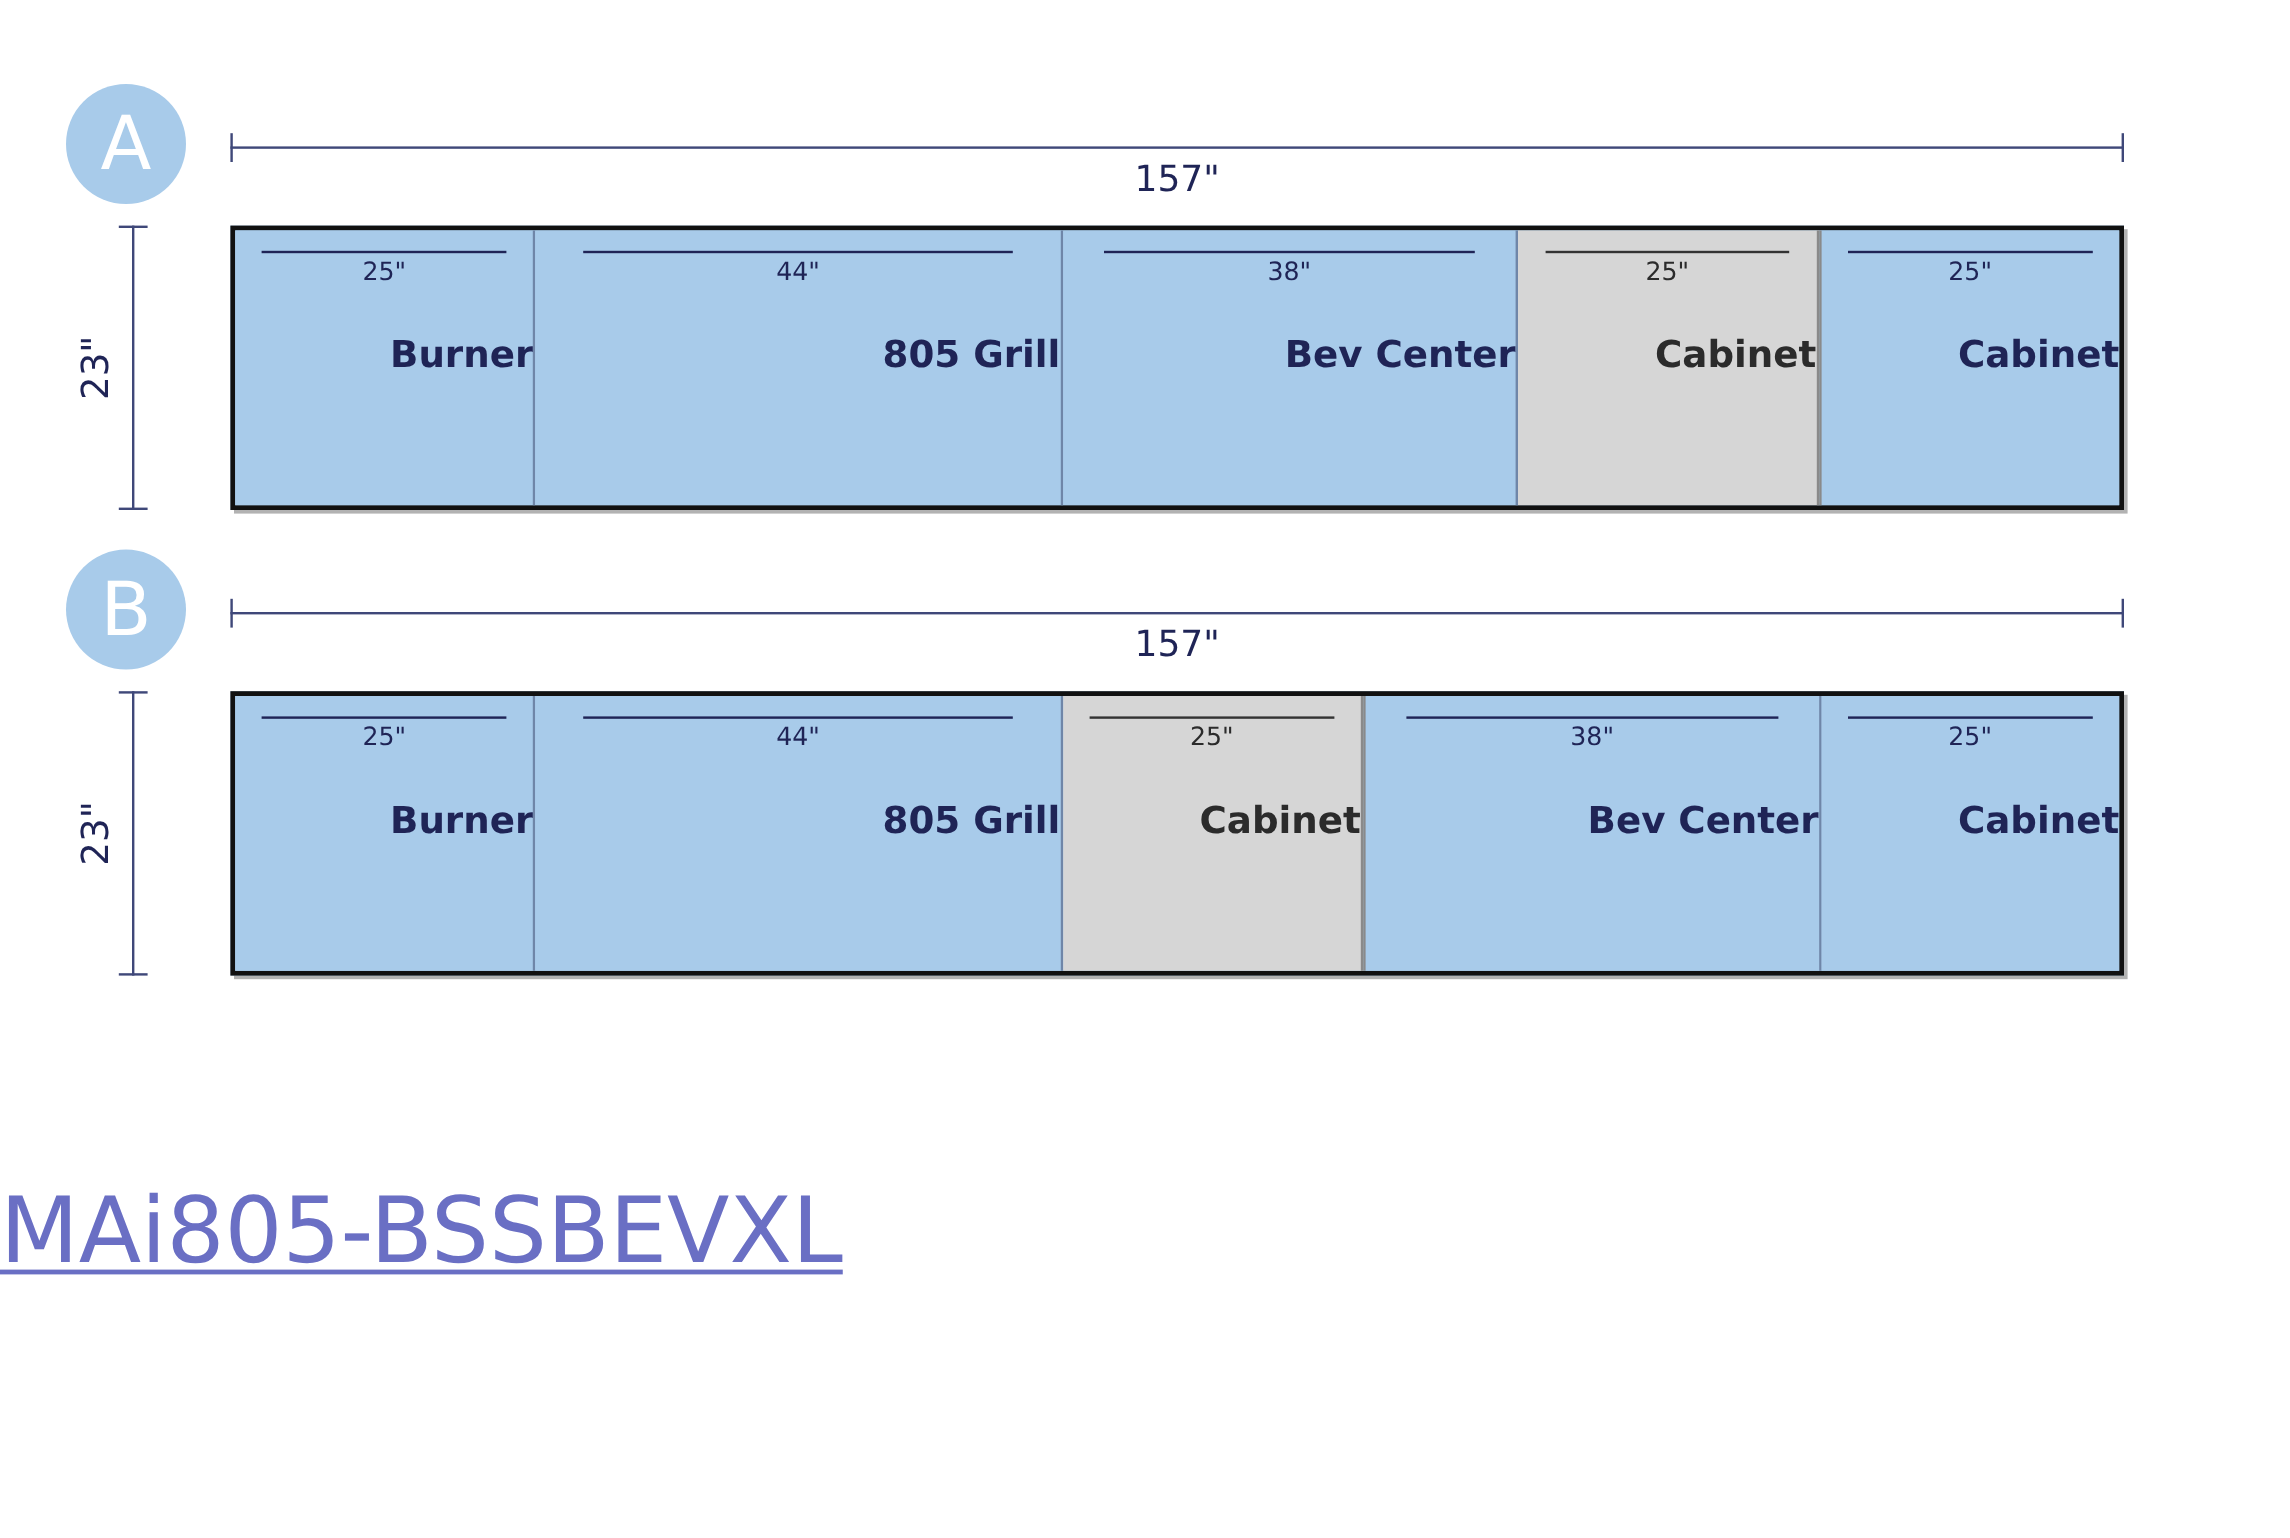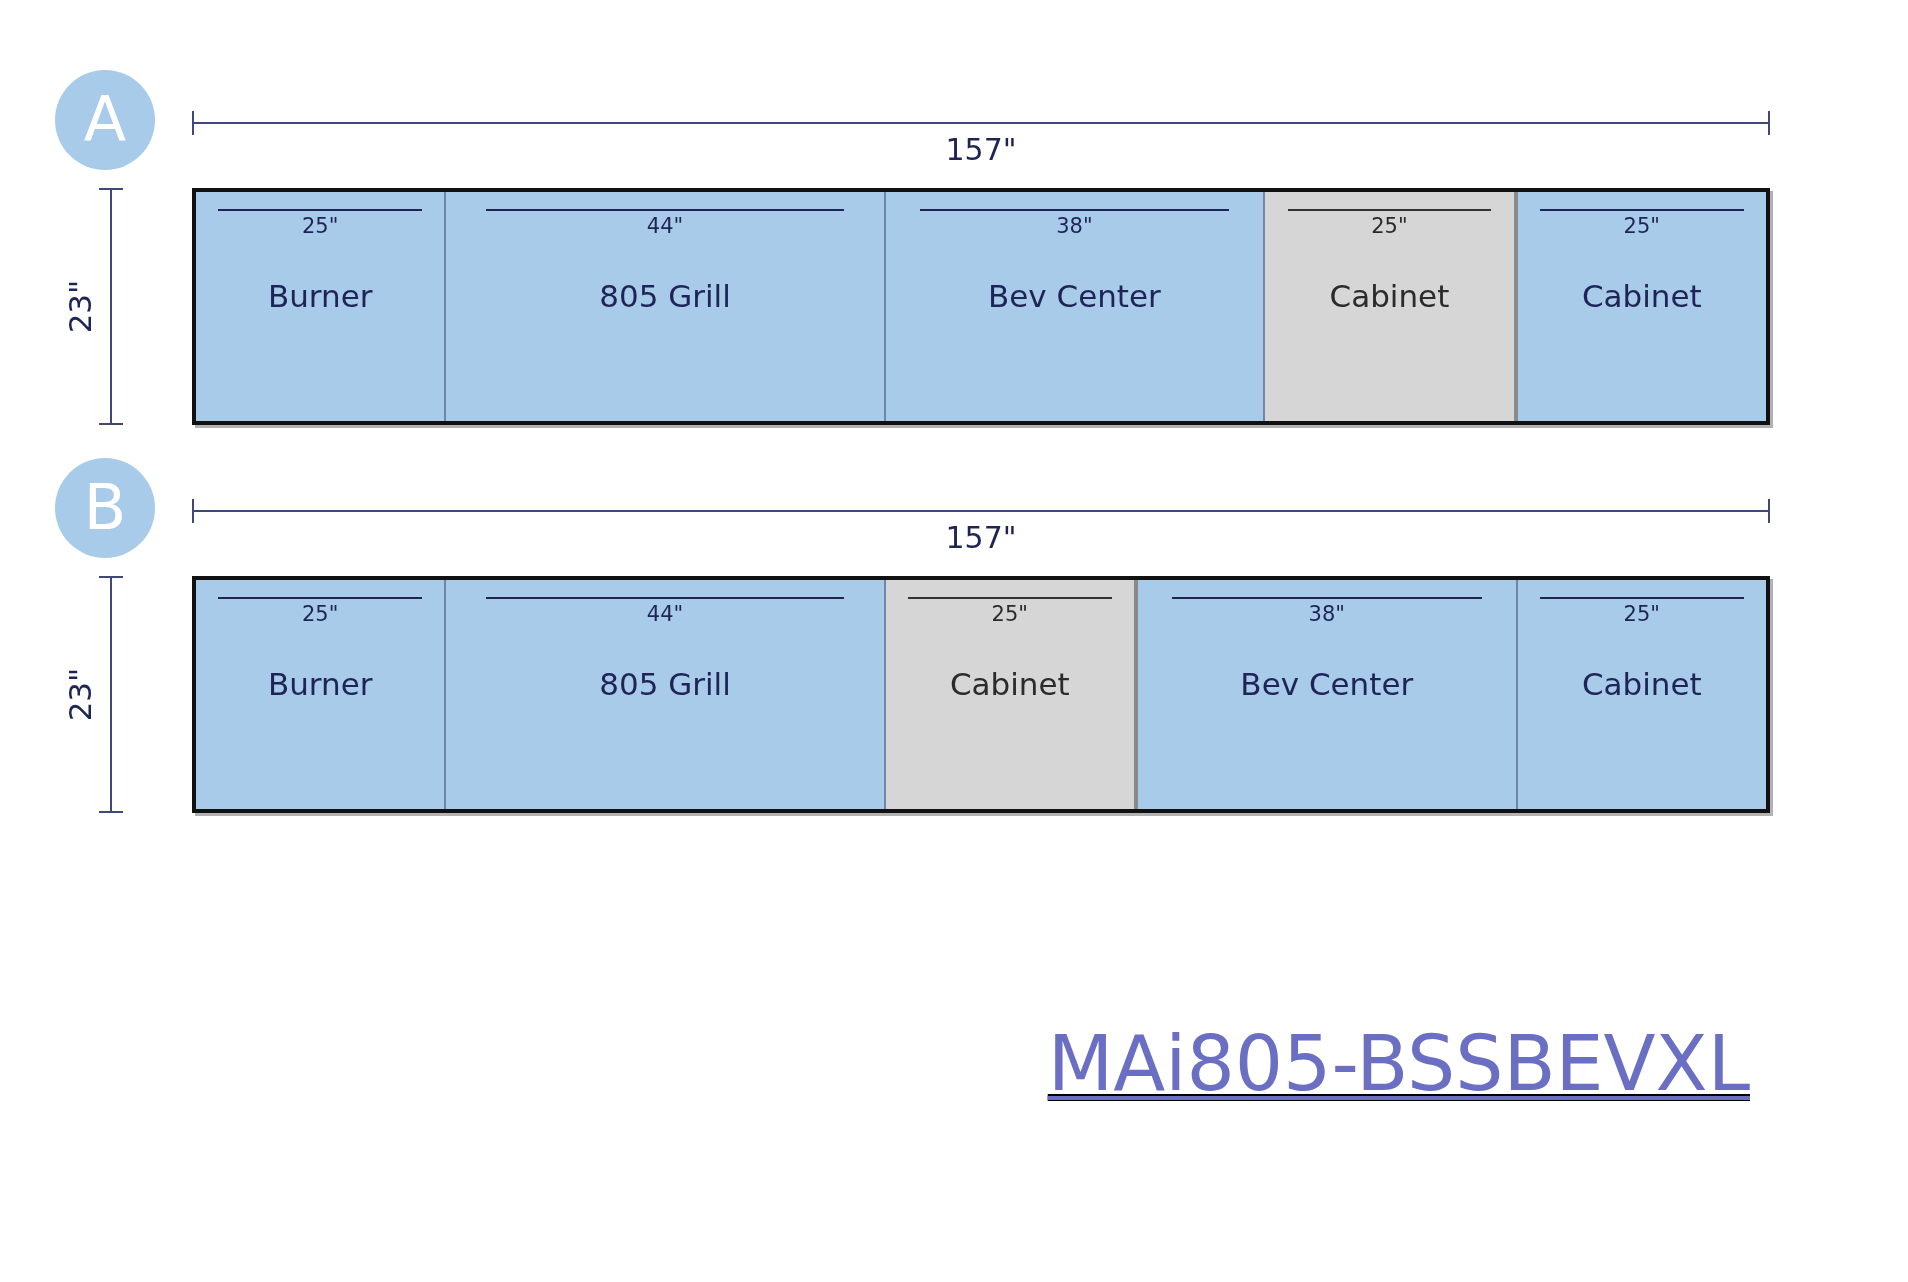--- a/index.html
+++ b/index.html
@@ -127,34 +127,34 @@
     left: 0; right: 0; top: 22px;
     text-align: center;
     font-size: 21px;
     color: #1f2456;
   }
   .module.gray .mod-dim { color: #2b2b2b; }
 
   .mod-name {
     position: absolute;
     left: 0; right: 0; top: 86px;
-    text-align: center;
+    text-align: right;
     font-size: 31px;
     color: #1f2456;
     white-space: nowrap;
+    font-weight: bold;
   }
   .module.gray .mod-name { color: #2b2b2b; }
 
   
   .links {
     position: absolute;
-    left: 0; top: 1018px;
+    left: 0; top: 980px;
     width: 1750px;
-    text-align: right;
-    text-decoration: underline;
+    text-align: left;
   }
   .link-line {
     display: block;
     font-size: 76px;
     line-height: 1.22;
     color: #6a6fc4;
     text-decoration: underline;
     text-decoration-thickness: 4px;
     text-underline-offset: 6px;
     white-space: nowrap;

